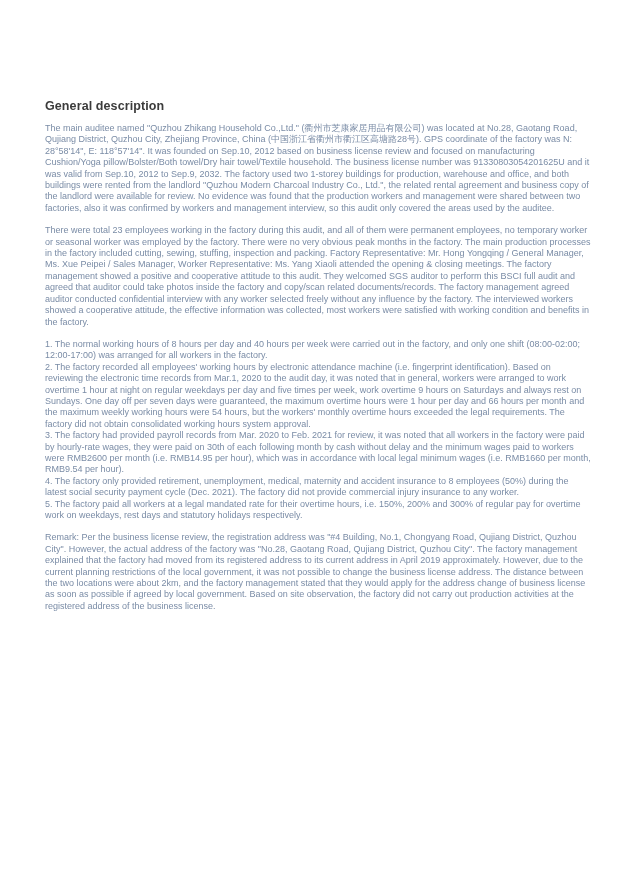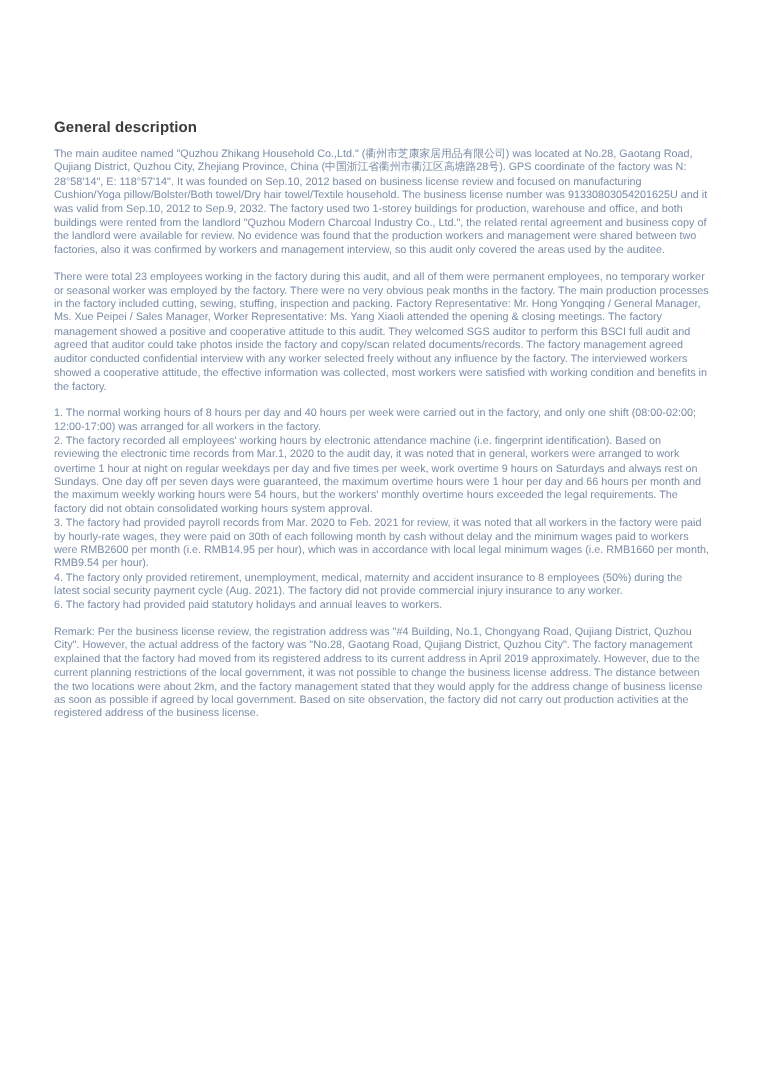--- a/index.html
+++ b/index.html
@@ -57,22 +57,22 @@
     <h1 class="heading">General description</h1>
 
     <p class="para">The main auditee named "Quzhou Zhikang Household Co.,Ltd." (衢州市芝康家居用品有限公司) was located at No.28, Gaotang Road, Qujiang District, Quzhou City, Zhejiang Province, China (中国浙江省衢州市衢江区高塘路28号). GPS coordinate of the factory was N: 28°58'14", E: 118°57'14". It was founded on Sep.10, 2012 based on business license review and focused on manufacturing Cushion/Yoga pillow/Bolster/Both towel/Dry hair towel/Textile household. The business license number was 91330803054201625U and it was valid from Sep.10, 2012 to Sep.9, 2032. The factory used two 1-storey buildings for production, warehouse and office, and both buildings were rented from the landlord "Quzhou Modern Charcoal Industry Co., Ltd.", the related rental agreement and business copy of the landlord were available for review. No evidence was found that the production workers and management were shared between two factories, also it was confirmed by workers and management interview, so this audit only covered the areas used by the auditee.</p>
 
     <p class="para">There were total 23 employees working in the factory during this audit, and all of them were permanent employees, no temporary worker or seasonal worker was employed by the factory. There were no very obvious peak months in the factory. The main production processes in the factory included cutting, sewing, stuffing, inspection and packing. Factory Representative: Mr. Hong Yongqing / General Manager, Ms. Xue Peipei / Sales Manager, Worker Representative: Ms. Yang Xiaoli attended the opening &amp; closing meetings. The factory management showed a positive and cooperative attitude to this audit. They welcomed SGS auditor to perform this BSCI full audit and agreed that auditor could take photos inside the factory and copy/scan related documents/records. The factory management agreed auditor conducted confidential interview with any worker selected freely without any influence by the factory. The interviewed workers showed a cooperative attitude, the effective information was collected, most workers were satisfied with working condition and benefits in the factory.</p>
 
     <div class="wh-block">
       <p class="wh-line">1. The normal working hours of 8 hours per day and 40 hours per week were carried out in the factory, and only one shift (08:00-02:00; 12:00-17:00) was arranged for all workers in the factory.</p>
       <p class="wh-line">2. The factory recorded all employees' working hours by electronic attendance machine (i.e. fingerprint identification). Based on reviewing the electronic time records from Mar.1, 2020 to the audit day, it was noted that in general, workers were arranged to work overtime 1 hour at night on regular weekdays per day and five times per week, work overtime 9 hours on Saturdays and always rest on Sundays. One day off per seven days were guaranteed, the maximum overtime hours were 1 hour per day and 66 hours per month and the maximum weekly working hours were 54 hours, but the workers' monthly overtime hours exceeded the legal requirements. The factory did not obtain consolidated working hours system approval.</p>
       <p class="wh-line">3. The factory had provided payroll records from Mar. 2020 to Feb. 2021 for review, it was noted that all workers in the factory were paid by hourly-rate wages, they were paid on 30th of each following month by cash without delay and the minimum wages paid to workers were RMB2600 per month (i.e. RMB14.95 per hour), which was in accordance with local legal minimum wages (i.e. RMB1660 per month, RMB9.54 per hour).</p>
-      <p class="wh-line">4. The factory only provided retirement, unemployment, medical, maternity and accident insurance to 8 employees (50%) during the latest social security payment cycle (Aug. 2021). The factory did not provide commercial injury insurance to any worker.</p>
-      <p class="wh-line">6. The factory had provided paid statutory holidays and annual leaves to workers.</p>
+      <p class="wh-line">4. The factory only provided retirement, unemployment, medical, maternity and accident insurance to 8 employees (50%) during the latest social security payment cycle (Dec. 2021). The factory did not provide commercial injury insurance to any worker.</p>
+      <p class="wh-line">5. The factory paid all workers at a legal mandated rate for their overtime hours, i.e. 150%, 200% and 300% of regular pay for overtime work on weekdays, rest days and statutory holidays respectively.</p>
     </div>
 
     <p class="para">Remark: Per the business license review, the registration address was "#4 Building, No.1, Chongyang Road, Qujiang District, Quzhou City". However, the actual address of the factory was "No.28, Gaotang Road, Qujiang District, Quzhou City". The factory management explained that the factory had moved from its registered address to its current address in April 2019 approximately. However, due to the current planning restrictions of the local government, it was not possible to change the business license address. The distance between the two locations were about 2km, and the factory management stated that they would apply for the address change of business license as soon as possible if agreed by local government. Based on site observation, the factory did not carry out production activities at the registered address of the business license.</p>
   </div>
 
   <div class="footer">
     <span>Monitoring result for Quzhou Zhikang Household Co.,Ltd. on site Quzhou Zhikang Household Co.,Ltd.</span><span> - </span><span>2 / 6</span>
   </div>
 </div>
 

